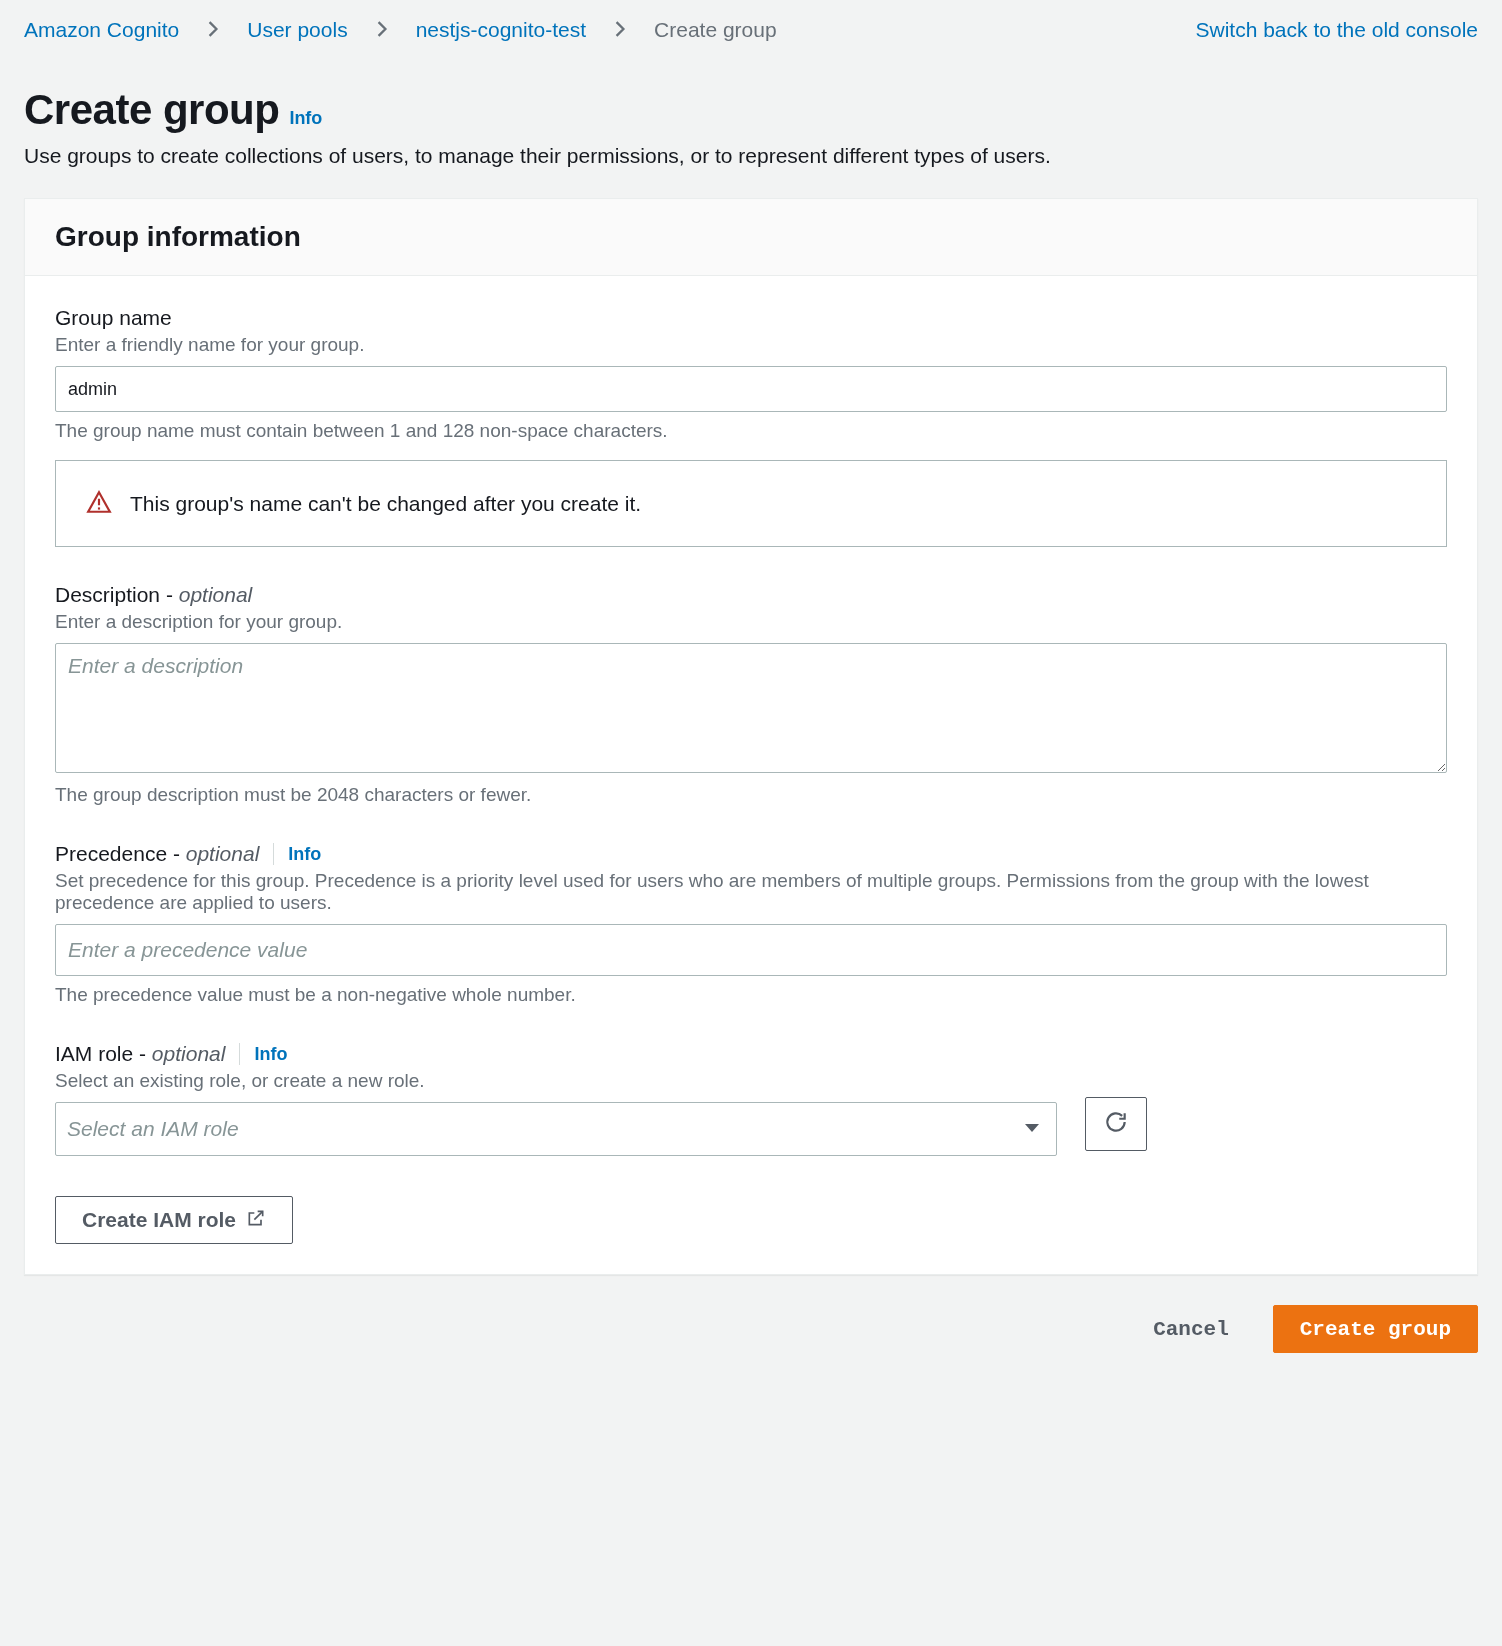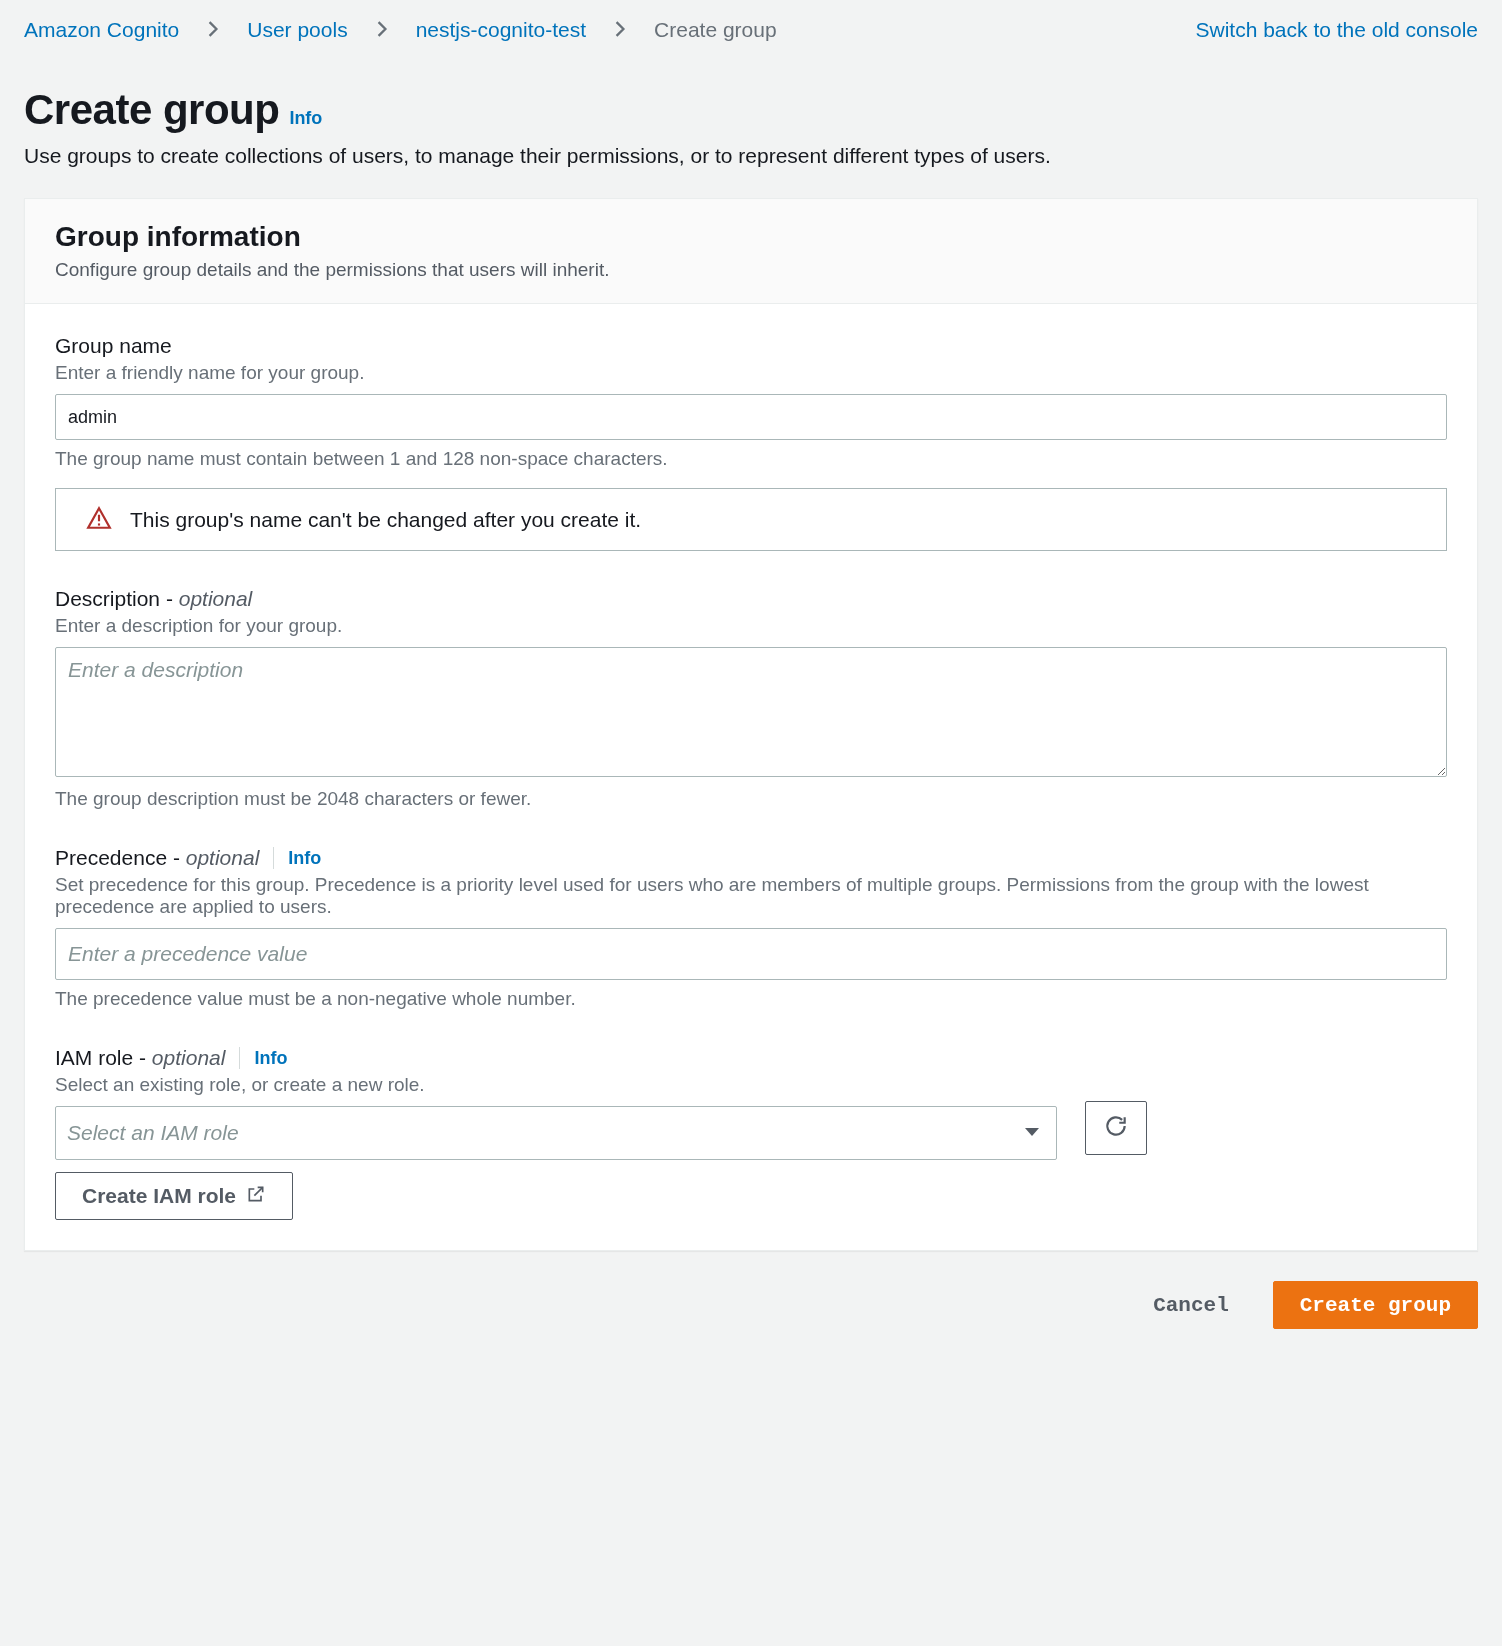--- a/index.html
+++ b/index.html
@@ -160,21 +160,21 @@
       font-style: italic;
     }
     .field-constraint {
       color: #687078;
       font-size: 19px;
       margin-top: 8px;
     }
     .alert {
       border: 1px solid #aab7b8;
       border-radius: 0px;
-      padding: 16px 30px;
+      padding: 28px 30px;
       display: flex;
       align-items: center;
       gap: 18px;
       margin-top: 18px;
     }
     .alert-icon svg {
       width: 26px;
       height: 26px;
     }
     .alert-text {
@@ -296,21 +296,20 @@
     <div class="page-title-row">
       <h1 class="page-title">Create group</h1>
       <a class="info-link">Info</a>
     </div>
     <div class="page-desc">Use groups to create collections of users, to manage their permissions, or to represent different types of users.</div>
   </div>
 
   <div class="panel">
     <div class="panel-header">
       <h2 class="panel-title">Group information</h2>
-      <div class="panel-subtitle">Configure group details and the permissions that users will inherit.</div>
     </div>
     <div class="panel-body">
 
       <div class="field">
         <div class="field-label">Group name</div>
         <div class="field-help">Enter a friendly name for your group.</div>
         <input class="text-input" type="text" value="admin" style="">
         <div class="field-constraint">The group name must contain between 1 and 128 non-space characters.</div>
         <div class="alert">
           <span class="alert-icon">
@@ -367,21 +366,21 @@
           </div>
           <button class="btn btn-icon-only" style="height:54px">
             <span class="refresh-icon">
               <svg viewBox="0 0 24 24" fill="none" stroke="#545b64" stroke-width="2">
                   <path d="M20 12a8 8 0 1 1-2.34-5.66"></path>
                   <path d="M20 4 L20 9 L15 9"></path>
                 </svg>
             </span>
           </button>
         </div>
-        <button class="btn" style="margin-top:12px">
+        <button class="btn" style="margin-top:40px">
           <span>Create IAM role</span>
           <span class="external-icon">
             <svg viewBox="0 0 24 24" fill="none" stroke="#545b64" stroke-width="2">
                 <path d="M14 4 L20 4 L20 10"></path>
                 <path d="M20 4 L10 14"></path>
                 <path d="M18 14 L18 20 L4 20 L4 6 L10 6"></path>
               </svg>
           </span>
         </button>
       </div>

